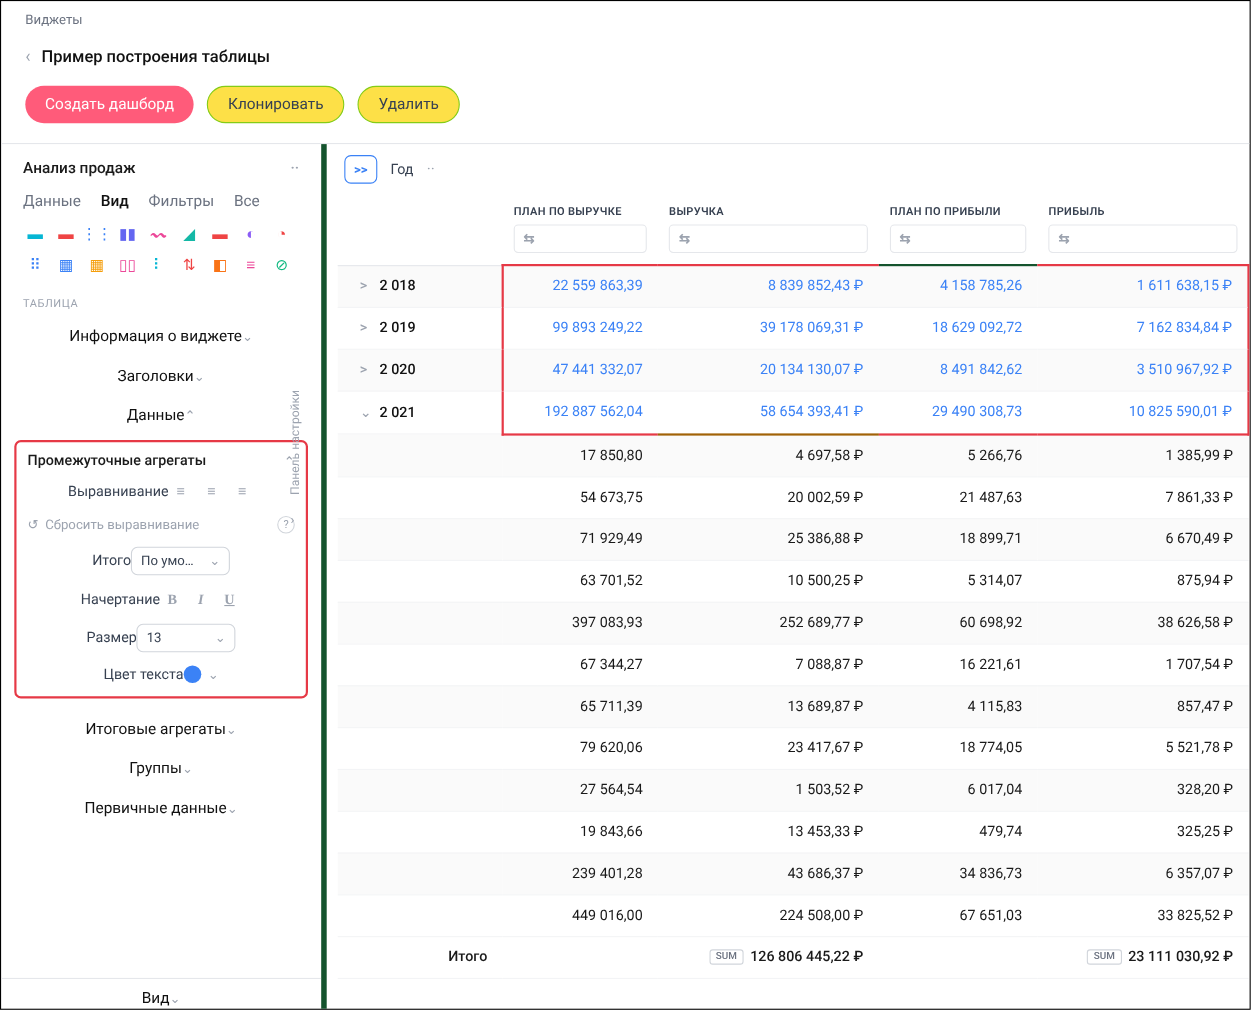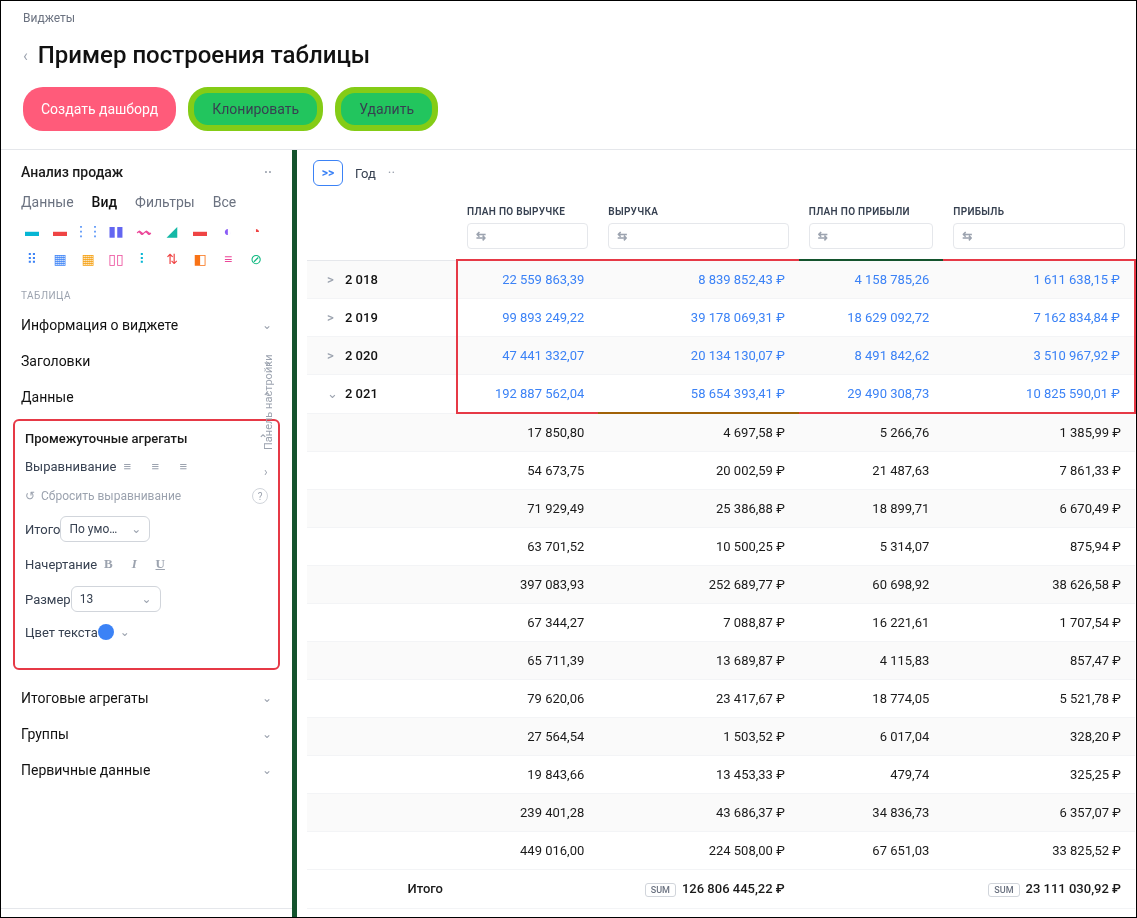--- a/index.html
+++ b/index.html
@@ -1,42 +1,42 @@
 <!DOCTYPE html>
 <html><head>
 <meta charset="utf-8">
 <style>
 *{box-sizing:border-box;margin:0;padding:0;font-family:-apple-system,BlinkMacSystemFont,"Segoe UI",Roboto,sans-serif}
 body{background:#fff;color:#1a1a1a;font-size:13px;overflow:hidden;border:1px solid #000;width:1137px;height:918px}
 .top{padding:10px 22px 0}
 .crumb{color:#6b7280;font-size:12px;margin-bottom:16px}
 .titlerow{display:flex;align-items:center;gap:10px;margin-bottom:18px}
 .backchev{color:#9ca3af;font-size:16px;cursor:pointer}
-.title{font-size:24px;font-weight:500;color:#111}
+.title{font-size:15px;font-weight:500;color:#111}
 .btnrow{display:flex;gap:12px;margin-bottom:18px}
 .btn{padding:8px 18px;border-radius:20px;border:none;font-size:14px;cursor:pointer}
 .btn-pink{background:#ff5b7a;color:#fff}
-.btn-ghost{background:#22c55e;color:#374151;border:6px solid #84cc16}
+.btn-ghost{background:#fde047;color:#374151;border:1px solid #84cc16}
 .main{display:flex;height:calc(918px - 122px);border-top:1px solid #e5e7eb}
 .side{width:296px;border-right:5px solid #14532d;padding:14px 0 0;display:flex;flex-direction:column;overflow:hidden}
 .sidehdr{display:flex;align-items:center;justify-content:space-between;padding:0 20px 14px}
 .sidehdr span{font-size:14px;font-weight:500}
 .dots{color:#9ca3af;font-size:14px;cursor:pointer}
 .tabs{display:flex;gap:18px;padding:0 20px 10px;font-size:14px;color:#6b7280}
 .tabs .act{color:#111;font-weight:500}
 .tabs span{cursor:pointer}
 .icogrid{display:flex;flex-wrap:wrap;gap:6px;padding:0 20px 12px}
 .ico{width:22px;height:22px;border-radius:4px;display:flex;align-items:center;justify-content:center;font-size:14px;cursor:pointer}
 .seclbl{font-size:10px;color:#9ca3af;text-transform:uppercase;letter-spacing:.5px;padding:8px 20px 6px}
-.acc{display:flex;align-items:center;justify-content:space-between;padding:10px 20px;font-size:14px;color:#111;cursor:pointer}
+.acc{display:flex;align-items:center;justify-content:center;padding:10px 20px;font-size:14px;color:#111;cursor:pointer}
 .acc.btm{border-top:1px solid #e5e7eb}
 .chev{color:#9ca3af;font-size:12px}
 .subbox{margin:4px 12px 10px;border:2px solid #e63946;border-radius:6px;padding:10px 10px 8px}
 .subhdr{display:flex;justify-content:space-between;align-items:center;font-size:13px;font-weight:500;margin-bottom:10px}
-.subrow{display:flex;justify-content:flex-start;align-items:center;font-size:13px;color:#374151;margin-bottom:12px}
+.subrow{display:flex;justify-content:center;align-items:center;font-size:13px;color:#374151;margin-bottom:12px}
 .align{display:flex;gap:6px}
 .alignb{width:22px;height:20px;display:flex;align-items:center;justify-content:center;color:#9ca3af;cursor:pointer}
 .reset{display:flex;align-items:center;gap:6px;color:#9ca3af;font-size:12px;margin-bottom:12px}
 .sel{border:1px solid #d1d5db;border-radius:6px;padding:5px 8px;font-size:12px;display:flex;align-items:center;gap:5px;min-width:90px;justify-content:space-between;cursor:pointer}
 .fmtbtn{width:22px;height:20px;display:flex;align-items:center;justify-content:center;color:#9ca3af;cursor:pointer;font-weight:bold;font-family:serif}
 .swatch{width:16px;height:16px;border-radius:50%;background:#3b82f6;cursor:pointer}
 .panelv{position:absolute;left:262px;top:450px;transform:rotate(-90deg);transform-origin:left top;font-size:11px;color:#9ca3af;white-space:nowrap}
 .paneltog{position:absolute;left:264px;top:465px;color:#9ca3af;cursor:pointer;font-size:12px}
 .content{flex:1;overflow:auto;padding:10px 0 0 10px;position:relative}
 .tophdr{display:flex;align-items:center;gap:12px;padding:0 0 8px 6px}
@@ -149,21 +149,21 @@
           <span class="fmtbtn" style="text-decoration:underline">U</span>
         </div>
       </div>
       <div class="subrow">
         <span>Размер</span>
         <div class="sel">
             <span>13</span>
             <span class="chev">⌄</span>
           </div>
       </div>
-      <div class="subrow" style="margin-bottom:20px">
+      <div class="subrow" style="margin-bottom:4px">
         <span>Цвет текста</span>
         <div style="display:flex;align-items:center;gap:6px">
           <span class="swatch"></span>
           <span class="chev">⌄</span>
         </div>
       </div>
     </div>
 
     <div class="acc">
         <span>Итоговые агрегаты</span>

